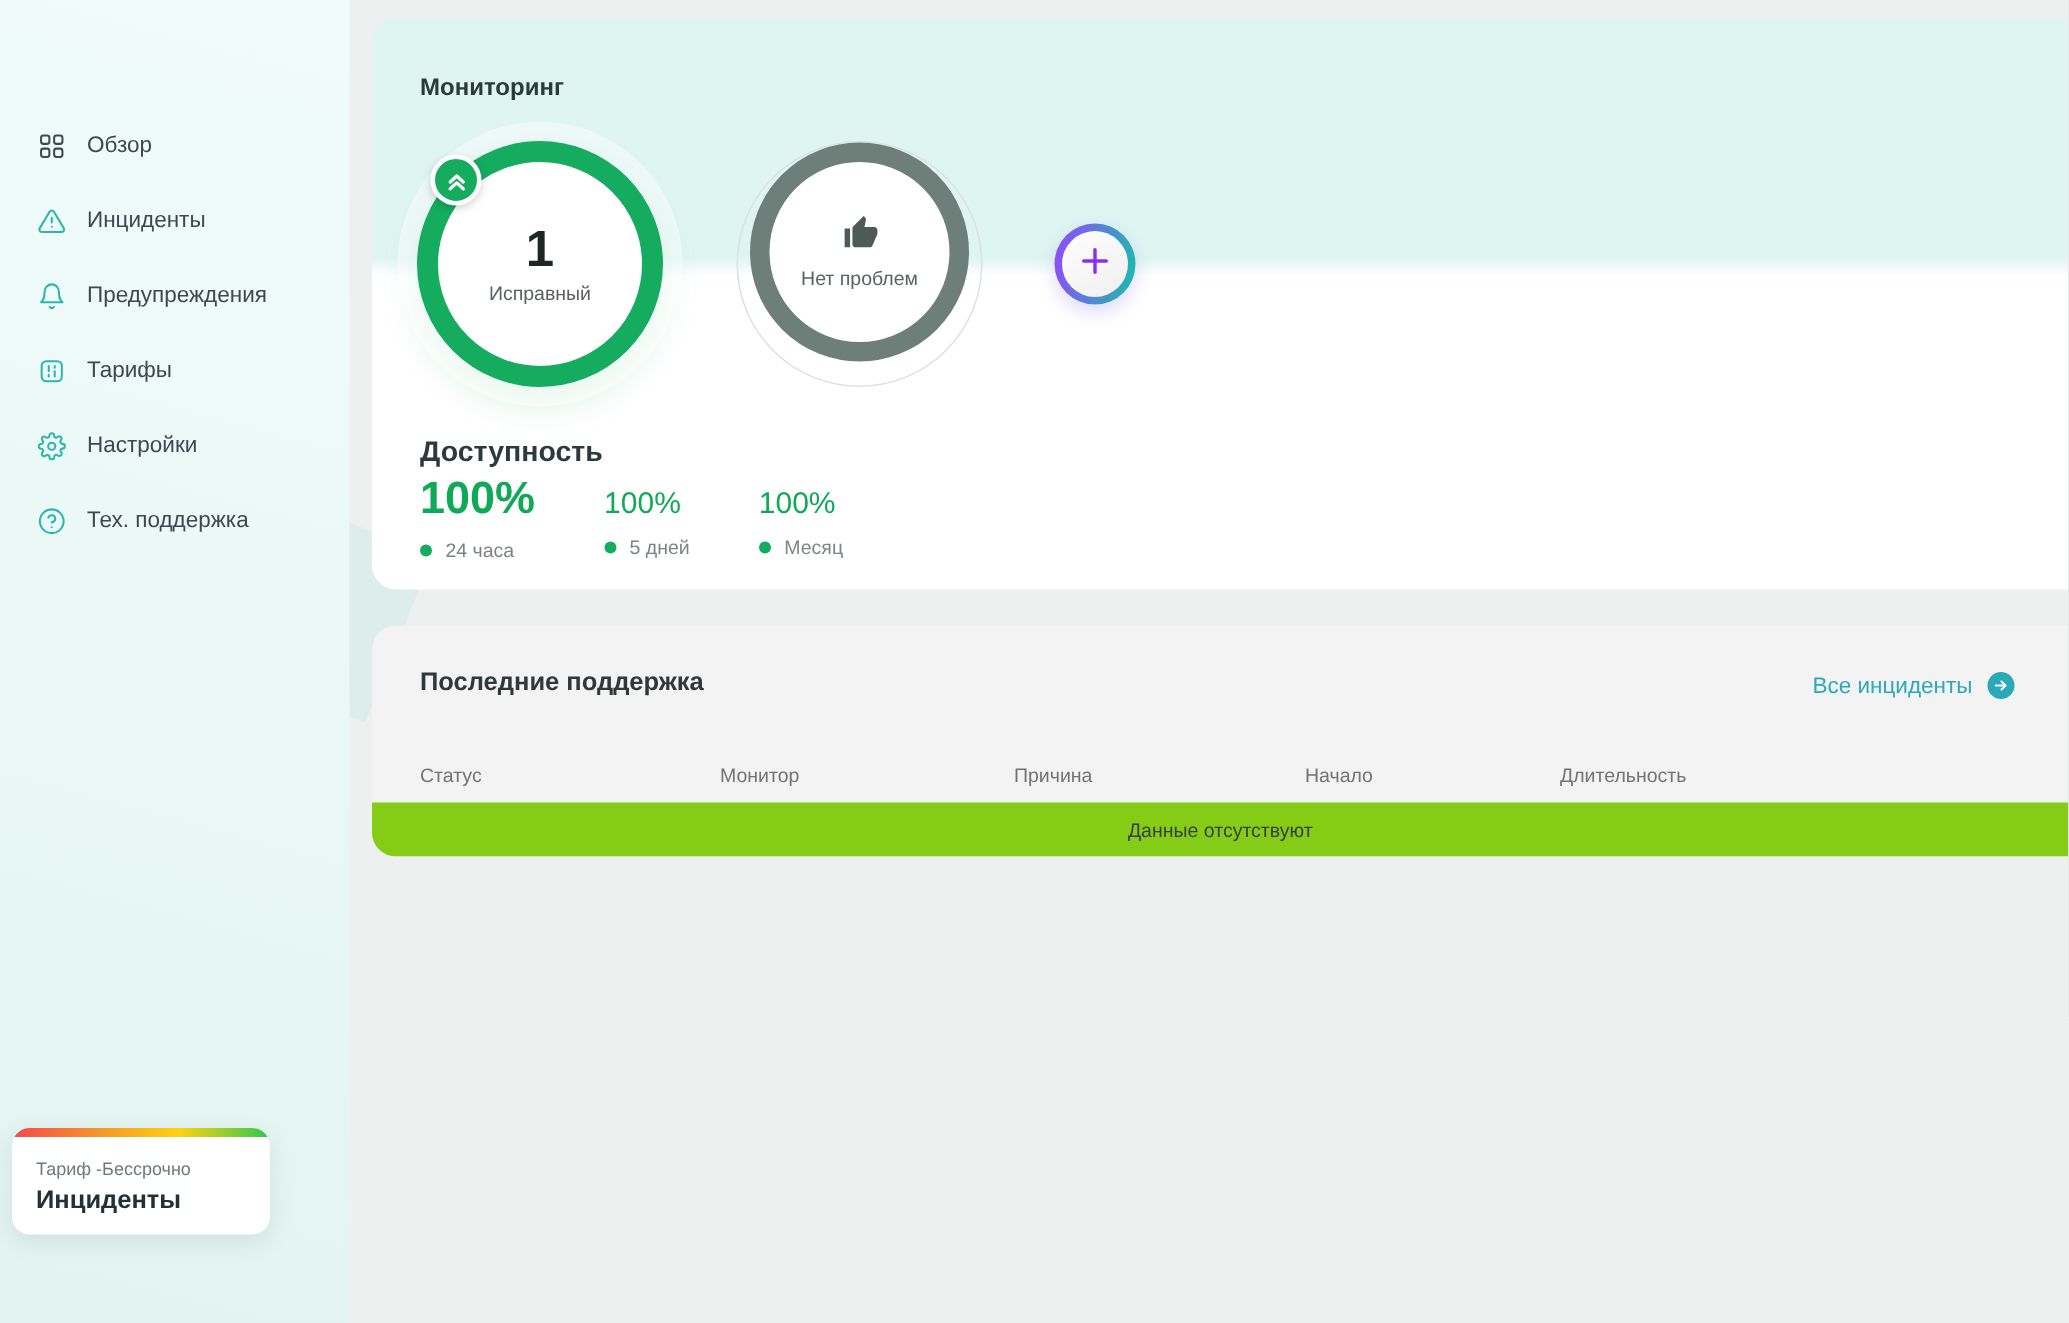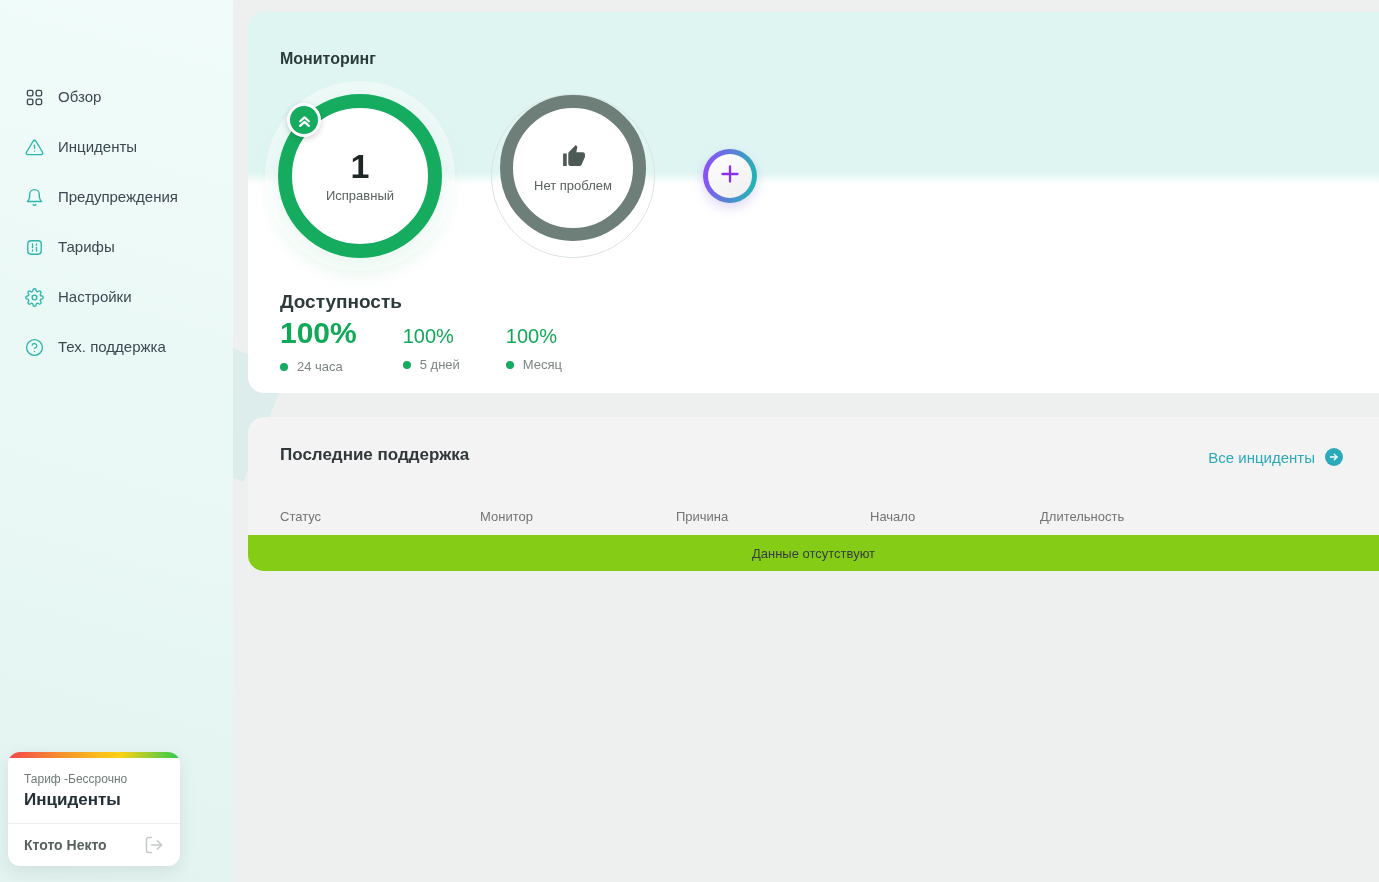--- a/index.html
+++ b/index.html
@@ -182,30 +182,20 @@
       </div>
 
     </div>
 
     <div class="plan-card">
       <div class="plan-bar"></div>
       <div class="plan-body">
         <div class="plan-label">Тариф -Бессрочно</div>
         <div class="plan-name">Инциденты</div>
       </div>
-      <div class="plan-footer">
-        <span class="user-name">Ктото Некто</span>
-        <span class="logout-btn">
-          <svg viewBox="0 0 24 24">
-            <path d="M9 21H5a2 2 0 0 1-2-2V5a2 2 0 0 1 2-2h4"></path>
-            <polyline points="16 17 21 12 16 7"></polyline>
-            <line x1="21" y1="12" x2="9" y2="12"></line>
-          </svg>
-        </span>
-      </div>
     </div>
 
   </div>
 
   <div class="card1">
     <div class="card1-title">Мониторинг</div>
 
     <div class="green-wrap">
       <div class="green-ring">
         <div class="green-num">1</div>

